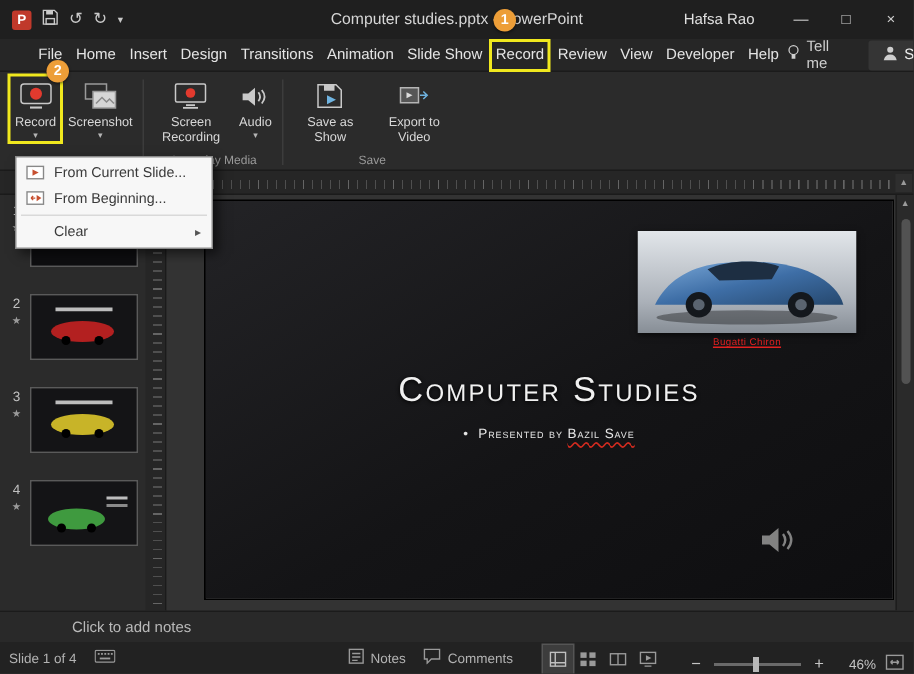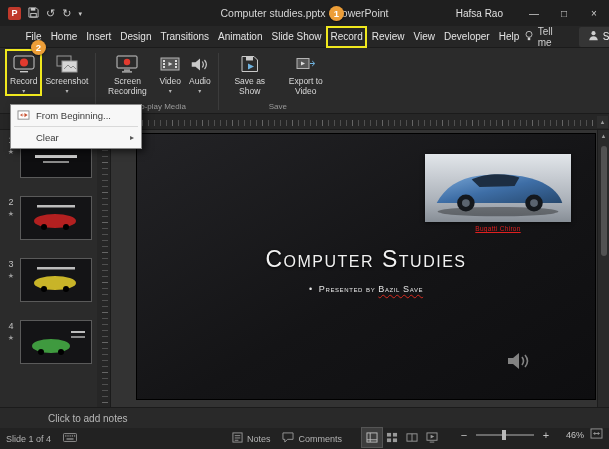--- a/index.html
+++ b/index.html
@@ -73,21 +73,21 @@
   .scroll-v { position:absolute; right:0; top:0; bottom:0; width:12px; background:#2a2a2a; border-left:1px solid #1d1d1d; }
   .scroll-v .sarrow { height:12px; font-size:6px; color:#9a9a9a; display:flex; align-items:center; justify-content:center; }
   .scroll-v .sthumb { width:6px; margin:4px auto 0 auto; height:110px; background:#525252; border-radius:3px; }
 
   
   .notesbar { height:21px; background:#292929; border-top:1px solid #1b1b1b; display:flex; align-items:center; padding-left:48px; font-size:10px; color:#b9b9b9; flex:0 0 auto; }
 
   
   .statusbar { height:21px; background:#222222; display:flex; align-items:center; font-size:9px; color:#b3b3b3; padding:0 6px; flex:0 0 auto; }
   .sb-left { display:flex; align-items:center; gap:12px; }
-  .sb-right { margin-left:auto; display:flex; align-items:flex-start; }
+  .sb-right { margin-left:auto; display:flex; align-items:flex-end; }
   .sb-item { display:flex; align-items:center; gap:4px; padding:0 6px; height:21px; }
   .viewgrp { display:flex; align-items:center; margin-left:14px; }
   .viewbtn { width:20px; height:19px; display:flex; align-items:center; justify-content:center; }
   .viewbtn.active { background:#3d3d3d; outline:1px solid #555; }
   .zoomgrp { display:flex; align-items:center; gap:6px; margin-left:16px; }
   .zbtn { font-size:11px; color:#c5c5c5; width:12px; text-align:center; }
   .ztrack { width:58px; height:2px; background:#6a6a6a; position:relative; }
   .zthumb { position:absolute; left:45%; top:-4px; width:4px; height:10px; background:#b9b9b9; }
   .zpct { width:26px; text-align:right; color:#c5c5c5; }
 
@@ -200,36 +200,20 @@
         <div class="rbtn">
           <span class="ricon">
             <svg width="22" height="18" viewBox="0 0 22 18">
                 <rect x="1" y="1" width="20" height="12" rx="1" fill="none" stroke="#c9c9c9"></rect>
                 <circle cx="11" cy="7" r="3.2" fill="#e23a2e"></circle>
                 <rect x="8" y="14.5" width="6" height="1.2" fill="#c9c9c9"></rect>
                 <rect x="6" y="16.3" width="10" height="1.2" fill="#c9c9c9"></rect>
               </svg>
           </span>
           <span class="rlabel2">Screen Recording</span>
-        </div>
-        <div class="rbtn">
-          <span class="ricon">
-            <svg width="20" height="16" viewBox="0 0 20 16">
-                <rect x="1" y="2" width="18" height="12" fill="#565656" stroke="#b5b5b5"></rect>
-                <rect x="3" y="4" width="2" height="2" fill="#ddd"></rect>
-                <rect x="3" y="7" width="2" height="2" fill="#ddd"></rect>
-                <rect x="3" y="10" width="2" height="2" fill="#ddd"></rect>
-                <rect x="15" y="4" width="2" height="2" fill="#ddd"></rect>
-                <rect x="15" y="7" width="2" height="2" fill="#ddd"></rect>
-                <rect x="15" y="10" width="2" height="2" fill="#ddd"></rect>
-                <polygon points="8.5,6 12.5,8 8.5,10" fill="#ddd"></polygon>
-              </svg>
-          </span>
-          <span>Video</span>
-          <span class="chev">▾</span>
         </div>
         <div class="rbtn">
           <span class="ricon">
             <svg width="18" height="15" viewBox="0 0 24 20">
                 <polygon points="1,7 6,7 12,2 12,18 6,13 1,13" fill="#c9c9c9"></polygon>
                 <path d="M15 6 q3 4 0 8" stroke="#c9c9c9" stroke-width="1.6" fill="none"></path>
                 <path d="M18 4 q5 6 0 12" stroke="#c9c9c9" stroke-width="1.6" fill="none"></path>
               </svg>
           </span>
           <span>Audio</span>
@@ -470,20 +454,29 @@
       </span>
     </div>
   </div>
 </div>
 
 <div class="dropdown">
   <div class="ditem">
     <span class="dic">
       <svg width="13" height="11" viewBox="0 0 14 12">
           <rect x="1" y="1" width="12" height="9" fill="#fff" stroke="#888"></rect>
+          <polygon points="5,3.2 9.5,5.5 5,7.8" fill="#c75030"></polygon>
+        </svg>
+    </span>
+    <span>From Current Slide...</span>
+  </div>
+  <div class="ditem">
+    <span class="dic">
+      <svg width="13" height="11" viewBox="0 0 14 12">
+          <rect x="1" y="1" width="12" height="9" fill="#fff" stroke="#888"></rect>
           <path d="M4 5.5 h3 M4 5.5 l1.5 -1.5 M4 5.5 l1.5 1.5" stroke="#c75030" fill="none"></path>
           <polygon points="8,3.2 11.5,5.5 8,7.8" fill="#c75030"></polygon>
         </svg>
     </span>
     <span>From Beginning...</span>
   </div>
   <div class="dsep"></div>
   <div class="ditem">
     <span class="dic"></span>
     <span>Clear</span>

